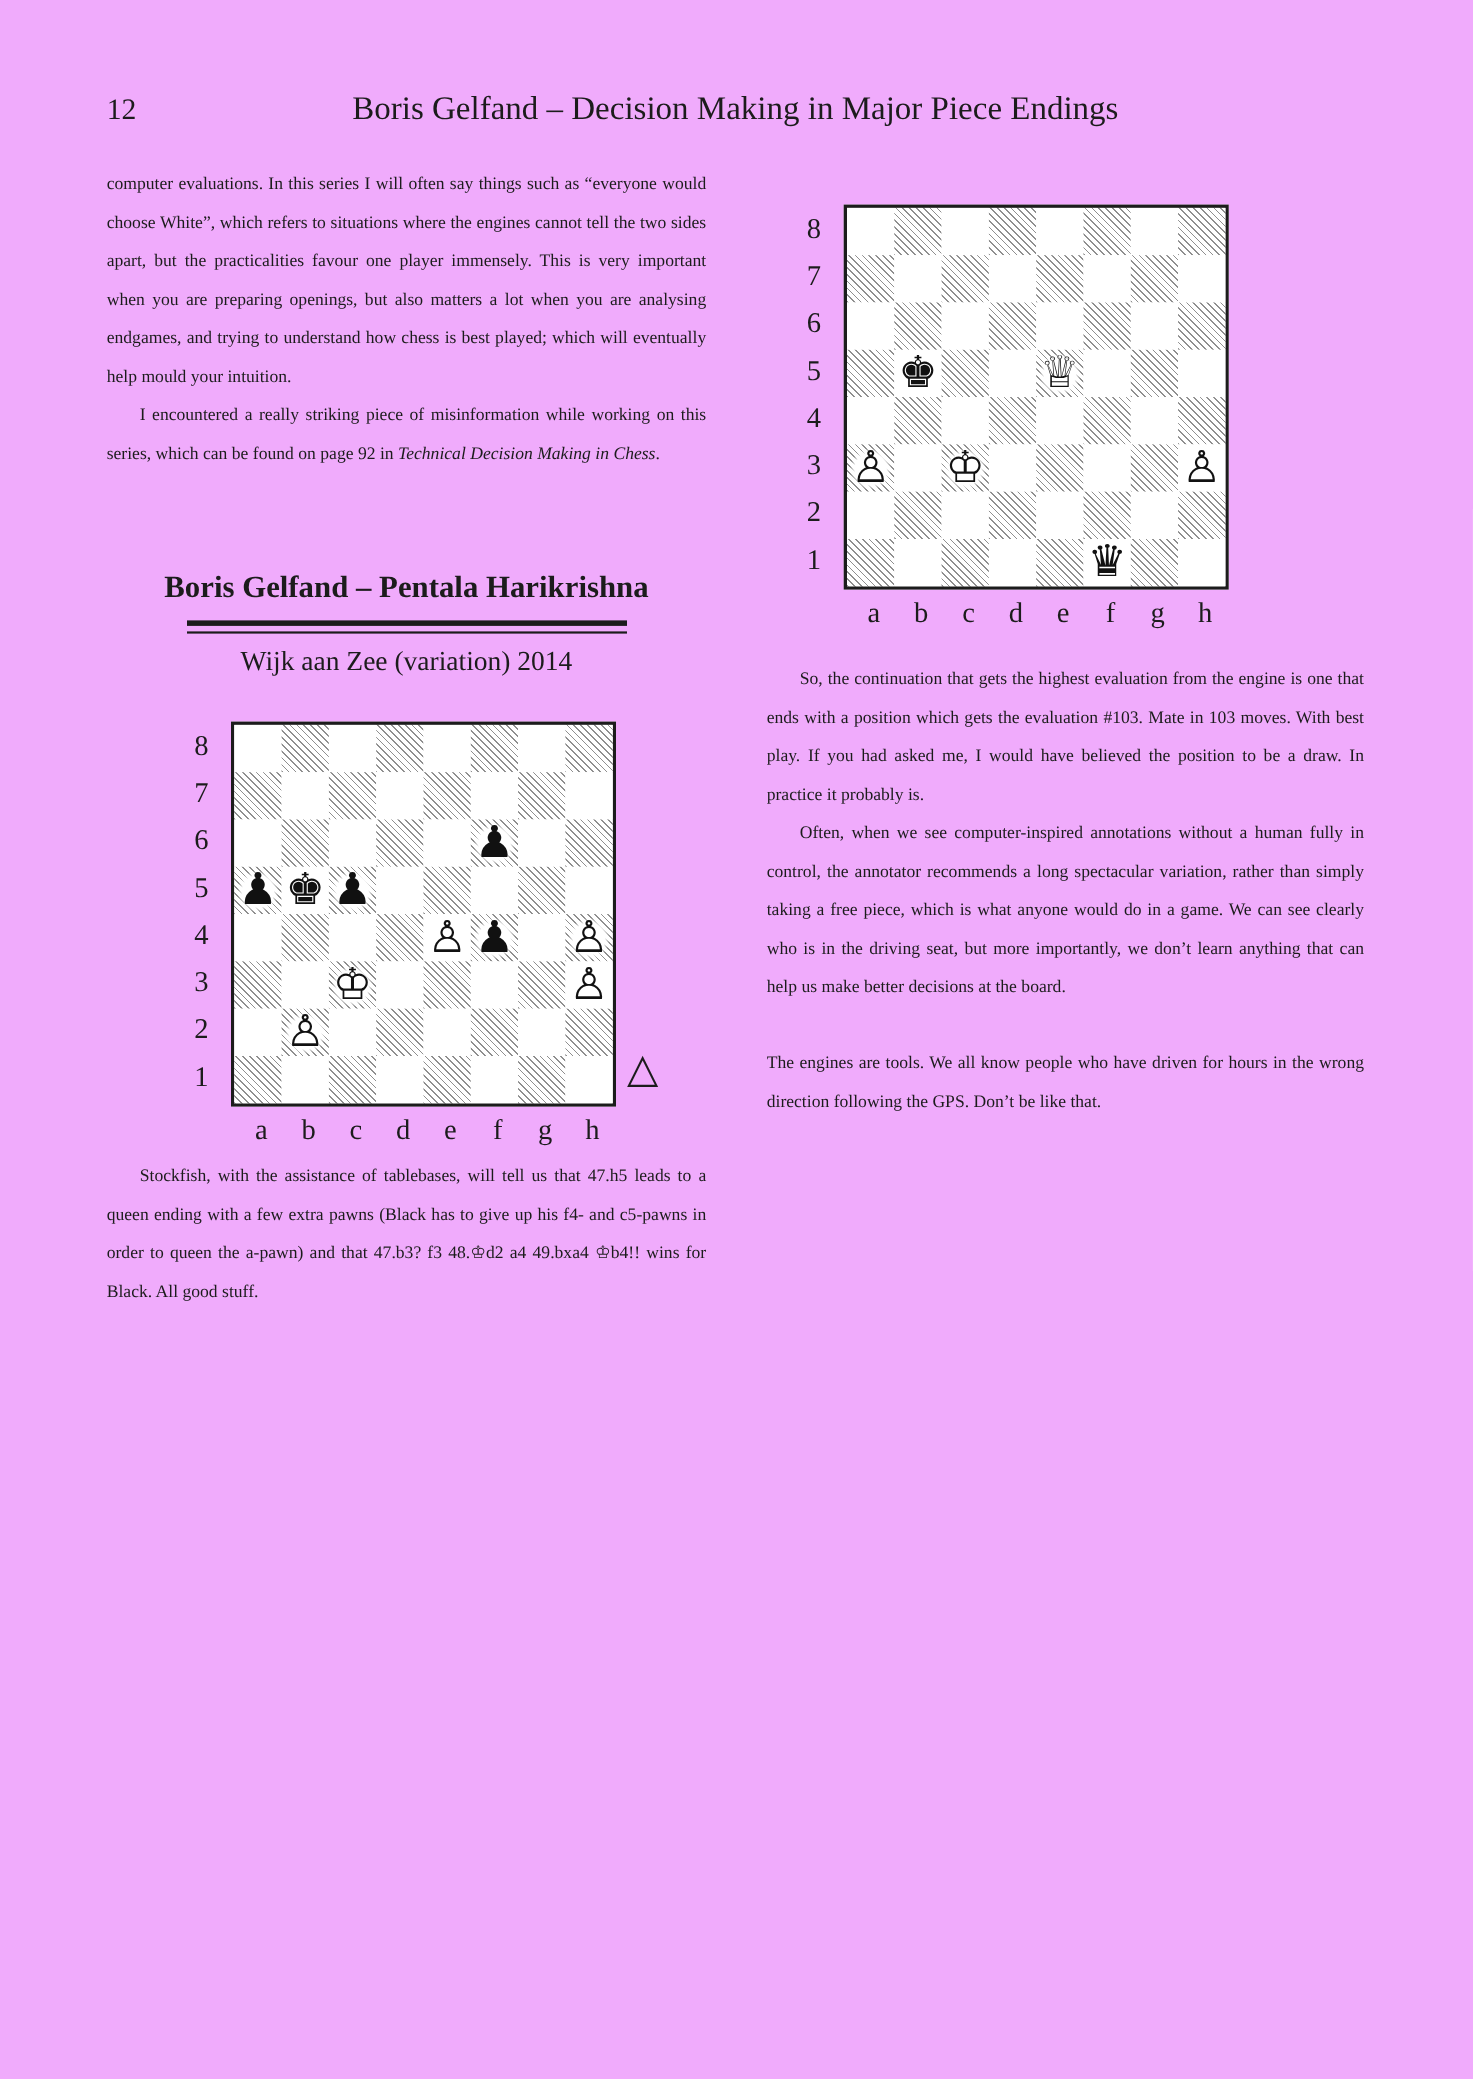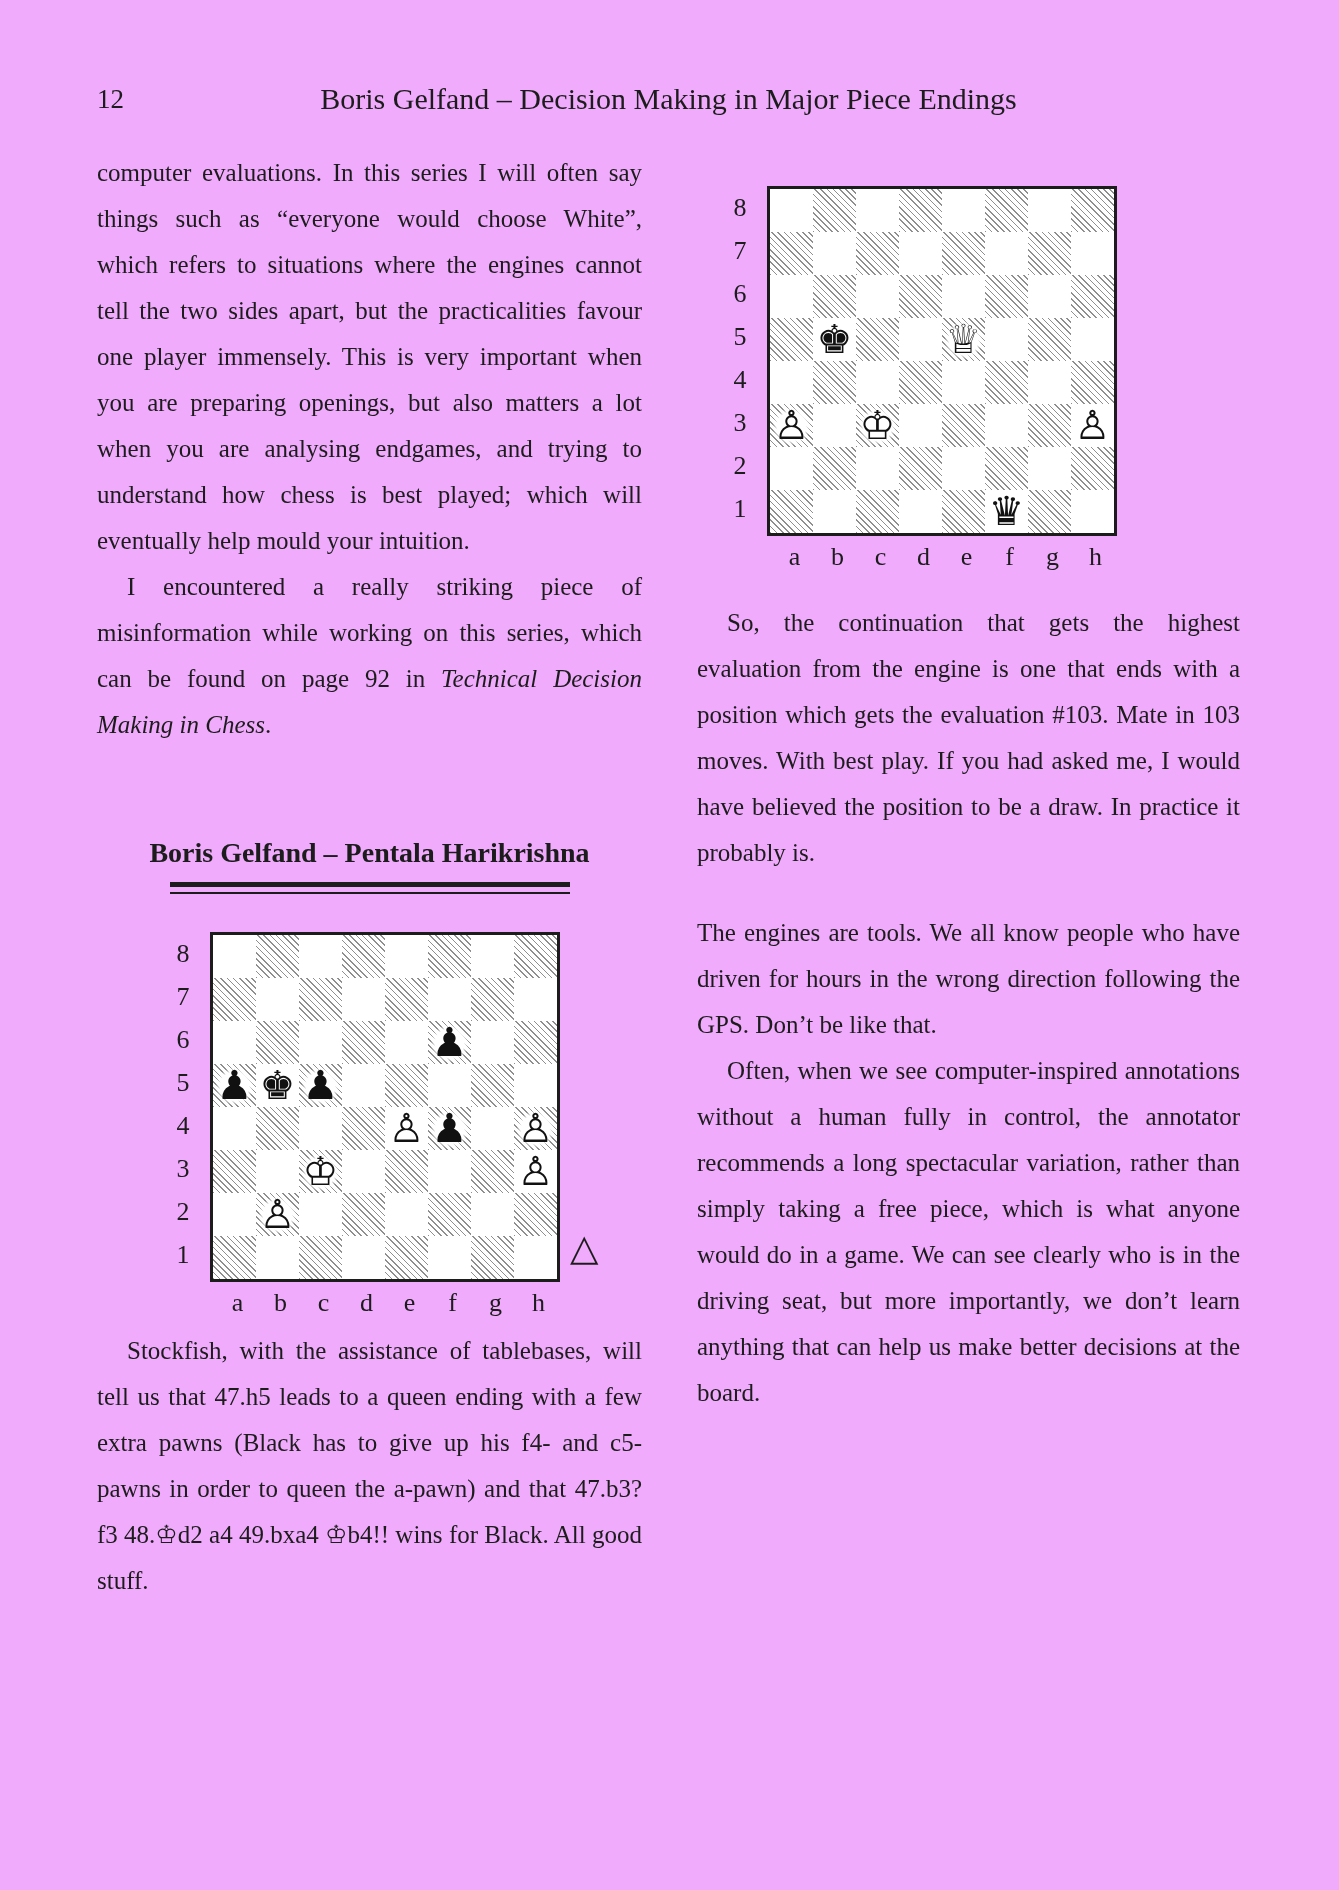--- a/index.html
+++ b/index.html
@@ -21,21 +21,21 @@
     position:absolute; left:97px; right:99px; top:82px;
     text-align:center; font-size:30px; white-space:nowrap;
   }
 
   
   .col { position:absolute; top:150px; }
   .col-left  { left:97px;  width:545px; }
   .col-right { left:697px; width:543px; }
 
   p.body {
-    margin:0; font-size:25px; line-height:46px;
+    margin:0; font-size:16px; line-height:35px;
     text-align:justify; text-justify:inter-word;
   }
   p.indent { text-indent:30px; }
   p.gap-above { margin-top:34px; }
   .italic { font-style:italic; }
 
   
   .game-block { margin-top:88px; }
   .game-title {
     text-align:center; font-weight:bold; font-size:28px; line-height:34px;
@@ -96,20 +96,21 @@
 
   <div class="col col-left">
 
     <p class="body">computer evaluations. In this series I will often say things such as “everyone would choose White”, which refers to situations where the engines cannot tell the two sides apart, but the practicalities favour one player immensely. This is very important when you are preparing openings, but also matters a lot when you are analysing endgames, and trying to understand how chess is best played; which will eventually help mould your intuition.</p>
 
     <p class="body indent"><span>I encountered a really striking piece of misinformation while working on this series, which can be found on page 92 in </span><span class="italic">Technical Decision Making in Chess</span><span>.</span></p>
 
     <div class="game-block">
       <div class="game-title">Boris Gelfand – Pentala Harikrishna</div>
       <div class="double-rule"></div>
+      <div class="game-venue">Wijk aan Zee (variation) 2014</div>
     </div>
 
     <div class="diagram diagram-left">
       <div class="board-row">
         <div class="ranks">
             <span>8</span>
             <span>7</span>
             <span>6</span>
             <span>5</span>
             <span>4</span>
@@ -320,18 +321,18 @@
           <span>c</span>
           <span>d</span>
           <span>e</span>
           <span>f</span>
           <span>g</span>
           <span>h</span>
         </div>
     </div>
 
     <p class="body indent" style="margin-top:28px;">So, the continuation that gets the highest evaluation from the engine is one that ends with a position which gets the evaluation #103. Mate in 103 moves. With best play. If you had asked me, I would have believed the position to be a draw. In practice it probably is.</p>
+    <p class="body indent">Often, when we see computer-inspired annotations without a human fully in control, the annotator recommends a long spectacular variation, rather than simply taking a free piece, which is what anyone would do in a game. We can see clearly who is in the driving seat, but more importantly, we don’t learn anything that can help us make better decisions at the board.</p>
     <p class="body gap-above">The engines are tools. We all know people who have driven for hours in the wrong direction following the GPS. Don’t be like that.</p>
-    <p class="body indent">Often, when we see computer-inspired annotations without a human fully in control, the annotator recommends a long spectacular variation, rather than simply taking a free piece, which is what anyone would do in a game. We can see clearly who is in the driving seat, but more importantly, we don’t learn anything that can help us make better decisions at the board.</p>
 
   </div>
 
 </div>
 
 </body></html>

